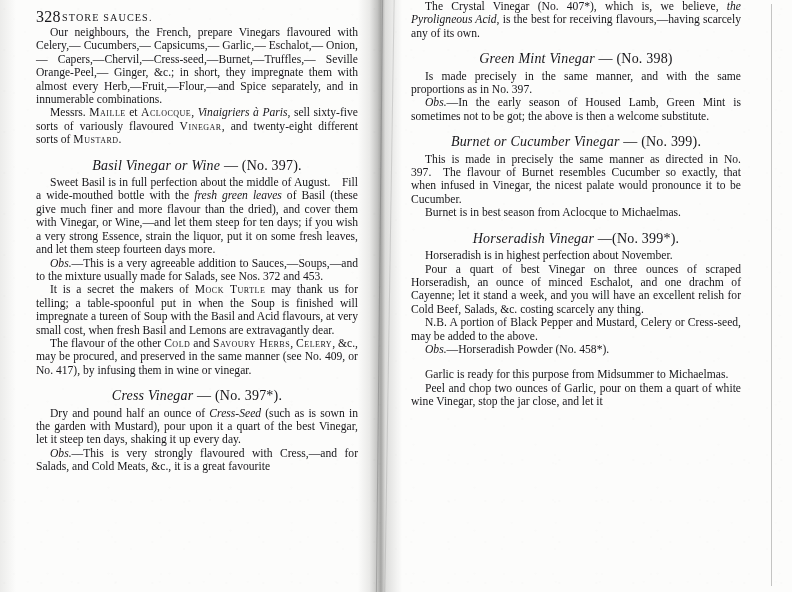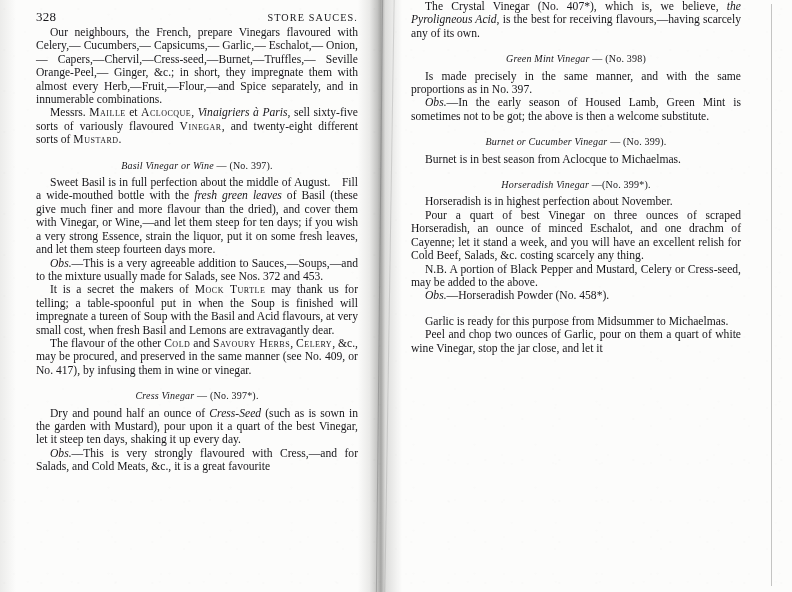--- a/index.html
+++ b/index.html
@@ -94,48 +94,48 @@
 
   .running {
     position: relative;
     height: 26px;
     font-size: 9.2px;
     letter-spacing: .7px;
   }
   .folio {
     position: absolute;
     top: 10px;
-    font-size: 13px;
+    font-size: 16px;
     letter-spacing: .2px;
   }
   .folio-left  { left: 0; }
   .folio-right { right: 0; }
   .runhead {
     position: absolute;
     top: 11px;
     left: 0;
     right: 0;
-    text-align: right;
+    text-align: left;
     font-variant: small-caps;
     font-size: 10.2px;
     letter-spacing: 1.1px;
   }
   .runhead-right { padding-right: 34px; }
   .runhead-left  { padding-left: 26px; }
 
   p.para {
     margin: 0 0 0 0;
     text-indent: 14px;
     hyphens: none;
   }
   p.para.noindent { text-indent: 0; }
 
   h2.section {
     margin: 12px 0 4px 0;
-    font-size: 10px;
+    font-size: 14px;
     font-weight: normal;
     font-style: italic;
     text-align: center;
     text-indent: 0;
     letter-spacing: .2px;
   }
   h2.section .romanbit {
     font-style: normal;
   }
   .sc {
@@ -194,20 +194,21 @@
     <p class="para">The Crystal Vinegar (No. 407*), which is, we believe, <span class="it">the Pyroligneous Acid</span>, is the best for receiving flavours,—having scarcely any of its own.</p>
 
     <h2 class="section"><span>Green Mint Vinegar</span> <span class="romanbit">— (No. 398)</span></h2>
 
     <p class="para">Is made precisely in the same manner, and with the same proportions as in No. 397.</p>
 
     <p class="para"><span class="it">Obs.</span>—In the early season of Housed Lamb, Green Mint is sometimes not to be got; the above is then a welcome substitute.</p>
 
     <h2 class="section"><span>Burnet or Cucumber Vinegar</span> <span class="romanbit">— (No. 399).</span></h2>
 
+    <p class="para">This is made in precisely the same manner as directed in No. 397. The flavour of Burnet resembles Cucumber so exactly, that when infused in Vinegar, the nicest palate would pronounce it to be Cucumber.</p>
 
 
     <p class="para">Burnet is in best season from Aclocque to Michaelmas.</p>
 
     <h2 class="section"><span>Horseradish Vinegar</span> <span class="romanbit">—(No. 399*).</span></h2>
 
     <p class="para">Horseradish is in highest perfection about November.</p>
 
     <p class="para">Pour a quart of best Vinegar on three ounces of scraped Horseradish, an ounce of minced Eschalot, and one drachm of Cayenne; let it stand a week, and you will have an excellent relish for Cold Beef, Salads, &amp;c. costing scarcely any thing.</p>
 

